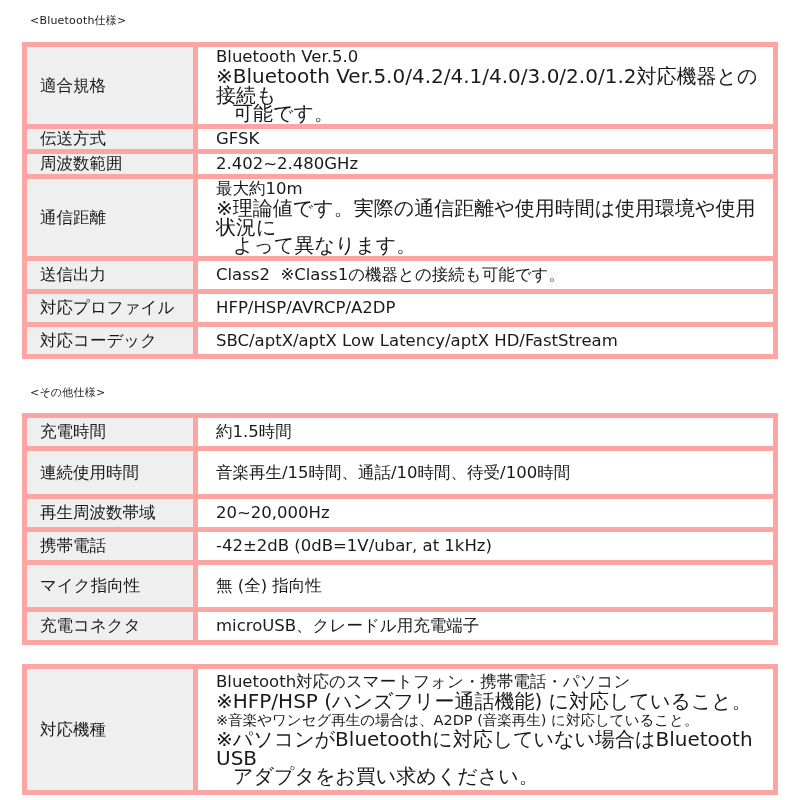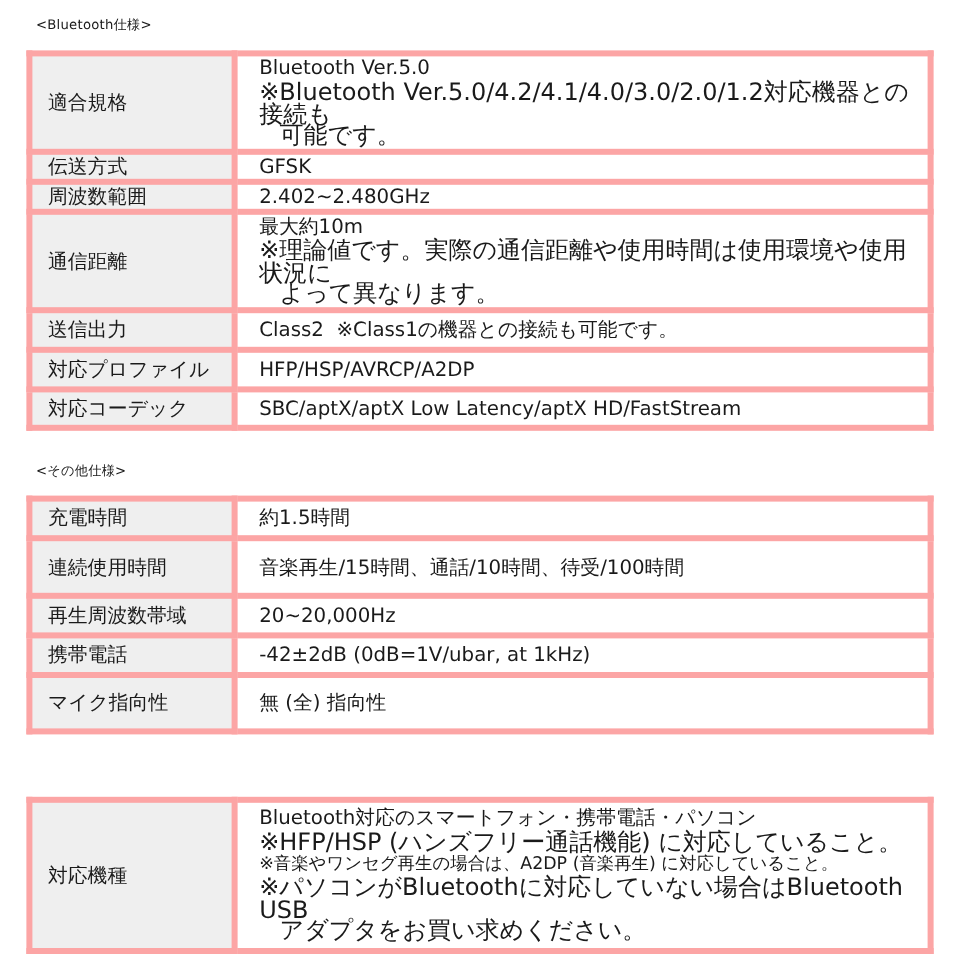--- a/index.html
+++ b/index.html
@@ -81,20 +81,24 @@
     <td class="v">20~20,000Hz</td>
   </tr>
   <tr style="height:33px">
     <td class="k">携帯電話</td>
     <td class="v">-42±2dB (0dB=1V/ubar, at 1kHz)</td>
   </tr>
   <tr style="height:47px">
     <td class="k">マイク指向性</td>
     <td class="v">無 (全) 指向性</td>
   </tr>
+  <tr style="height:33px">
+    <td class="k">充電コネクタ</td>
+    <td class="v">microUSB、クレードル用充電端子</td>
+  </tr>
 </tbody>
   </table>
 
 <table class="spec" id="t3">
   <tbody>
       <tr style="height:126px">
     <td class="k">対応機種</td>
     <td class="v" style="padding-left:18px;padding-right:4px">
       <div>Bluetooth対応のスマートフォン・携帯電話・パソコン</div>
       <div class="note">※HFP/HSP (ハンズフリー通話機能) に対応していること。</div>

